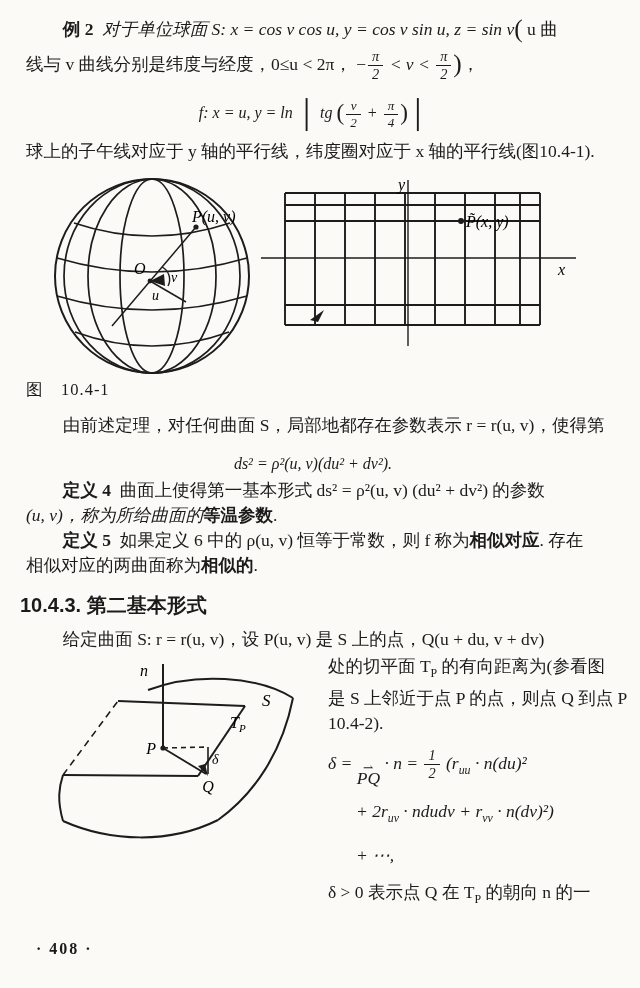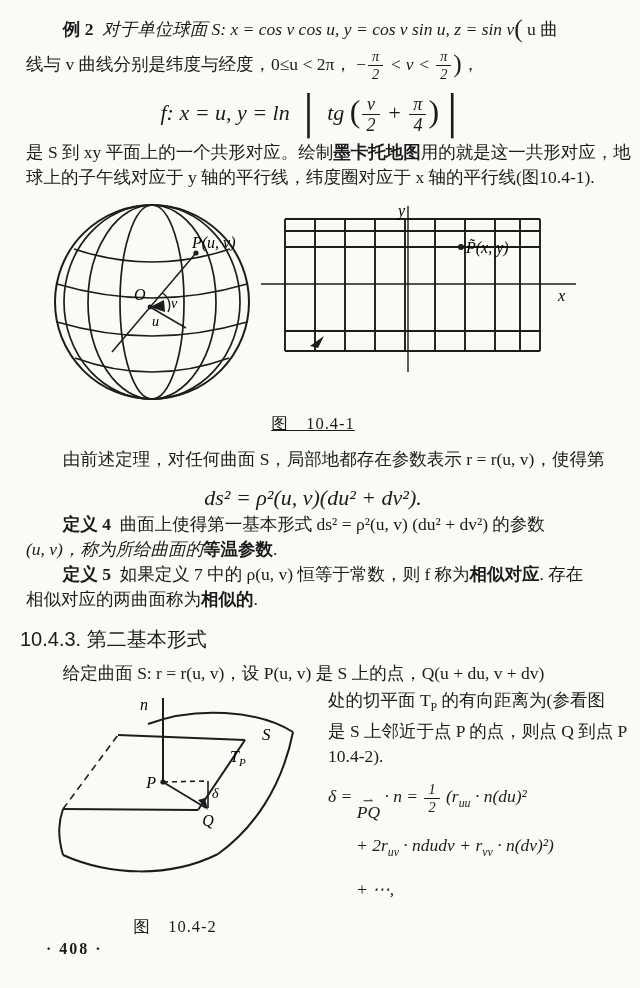--- a/index.html
+++ b/index.html
@@ -19,30 +19,30 @@
         line-height:1.05;font-size:0.82em;margin:0 2px;font-style:italic;}
   .frac .den{border-top:1.5px solid #1b1b1b;padding:1px 4px 0 4px;}
   .frac .num{padding:0 4px 1px 4px;}
   .bar{font-size:1.7em;vertical-align:middle;font-style:normal;font-weight:200;}
   .bigp{font-size:1.45em;vertical-align:-2px;font-style:normal;}
   .vec{display:inline-flex;flex-direction:column;align-items:center;line-height:1;vertical-align:-3px;}
   .vec .arr{font-size:0.72em;margin-bottom:-4px;font-style:normal;}
   sub{font-size:68%;}
   .figrow{display:flex;align-items:flex-start;margin-top:10px;}
   .cap{font-size:16.5px;letter-spacing:1px;}
-  .cap1{text-align:center;margin-top:8px;text-decoration:underline;}
-  .fml{font-size:22px;}
-  .heading{font-size:20px;font-weight:normal;margin:14px 0 8px -6px;font-family:"Liberation Sans","DejaVu Sans",sans-serif;}
+  .cap1{text-align:left;margin-top:0px;}
+  .fml{font-size:16px;}
+  .heading{font-size:20px;font-weight:bold;margin:14px 0 8px -6px;font-family:"Liberation Sans","DejaVu Sans",sans-serif;}
   .cols{display:flex;margin-top:2px;}
   .colL{width:302px;flex:0 0 302px;}
   .colR{flex:1;}
   .dline{margin-left:0px;line-height:30px;}
   .dindent{margin-left:28px;margin-top:8px;}
   .cap2{text-align:center;width:270px;margin-left:14px;margin-top:8px;}
-  .footer{position:absolute;left:46px;bottom:14px;font-size:16px;font-weight:bold;letter-spacing:2px;}
+  .footer{position:absolute;left:36px;bottom:14px;font-size:16px;font-weight:bold;letter-spacing:2px;}
   svg text{font-family:"Liberation Serif","DejaVu Serif",serif;}
 </style>
 </head>
 <body>
 
 <div class="page">
 
   <div class="ln indent"><span class="b">例 2</span>&nbsp;&nbsp;<span class="m">对于单位球面 S: x = cos v cos u,  y = cos v sin u,  z = sin v</span><span class="bigp">(</span><span> u 曲</span></div>
   <div class="ln tall"><span>线与 v 曲线分别是纬度与经度，0≤u &lt; 2π， −</span><span class="frac">
         <span class="num">π</span>
@@ -53,21 +53,20 @@
       </span><span class="bigp">)</span><span>，</span></div>
 
   <div class="center tall fml" style="margin:6px 0 4px 0;"><span class="m">f:  x = u,  y = ln </span><span class="bar">│</span><span class="m"> tg </span><span class="bigp">(</span><span class="frac">
         <span class="num">v</span>
         <span class="den">2</span>
       </span><span class="m"> + </span><span class="frac">
         <span class="num">π</span>
         <span class="den">4</span>
       </span><span class="bigp">)</span><span class="bar">│</span></div>
 
-  <div class="ln"><span>是 S 到 xy 平面上的一个共形对应。绘制</span><span class="b">墨卡托地图</span><span>用的就是这一共形对应，地</span></div>
   <div class="ln">球上的子午线对应于 y 轴的平行线，纬度圈对应于 x 轴的平行线(图10.4-1).</div>
 
   <div class="figrow">
     <svg width="212" height="205" viewBox="0 0 212 205" style="margin-left:20px;flex:0 0 212px;">
       <g stroke="#1c1c1c" fill="none" stroke-width="2">
         <circle cx="106" cy="102" r="97"></circle>
         <ellipse cx="106" cy="102" rx="32" ry="97" stroke-width="1.7"></ellipse>
         <ellipse cx="106" cy="102" rx="64" ry="97" stroke-width="1.7"></ellipse>
         <ellipse cx="106" cy="102" rx="88" ry="97" stroke-width="1.7"></ellipse>
         <path d="M28,49 Q106,75 184,49" stroke-width="1.7"></path>
@@ -116,21 +115,21 @@
     </svg>
   </div>
   <div class="cap cap1">图　10.4-1</div>
 
   <div class="ln indent" style="margin-top:12px;">由前述定理，对任何曲面 S，局部地都存在参数表示 r = r(u, v)，使得第</div>
   <div class="center m fml" style="line-height:28px;margin-top:12px;">ds² = ρ²(u, v)(du² + dv²).</div>
 
   <div class="ln indent"><span class="b">定义 4</span>&nbsp;&nbsp;<span>曲面上使得第一基本形式  ds² = ρ²(u, v) (du² + dv²)  的参数</span></div>
   <div class="ln"><span class="m">(u, v)，称为所给曲面的</span><span class="b">等温参数</span><span>.</span></div>
 
-  <div class="ln indent"><span class="b">定义 5</span>&nbsp;&nbsp;<span>如果定义 7 中的 ρ(u, v) 恒等于常数，则 f 称为</span><span class="b">相似对应</span><span>. 存在</span></div>
+  <div class="ln indent"><span class="b">定义 5</span>&nbsp;&nbsp;<span>如果定义 6 中的 ρ(u, v) 恒等于常数，则 f 称为</span><span class="b">相似对应</span><span>. 存在</span></div>
   <div class="ln"><span>相似对应的两曲面称为</span><span class="b">相似的</span><span>.</span></div>
 
   <div class="heading">10.4.3. 第二基本形式</div>
 
   <div class="ln indent">给定曲面 S: r = r(u, v)，设 P(u, v) 是 S 上的点，Q(u + du, v + dv)</div>
 
   <div class="cols">
     <div class="colL">
       <svg width="270" height="212" viewBox="0 0 270 212" style="margin-left:14px;margin-top:4px;">
         <g stroke="#1c1c1c" fill="none" stroke-width="2">
@@ -149,32 +148,32 @@
         </g>
         <circle cx="123" cy="90" r="2.6" fill="#1c1c1c"></circle>
         <path d="M168,118 L158,108 L165,106 Z" fill="#1c1c1c"></path>
         <text x="108" y="18" font-size="16" font-style="italic" text-anchor="end">n</text>
         <text x="190" y="70" font-size="16" font-style="italic"><tspan>T</tspan><tspan dy="4" font-size="11">P</tspan></text>
         <text x="222" y="48" font-size="17" font-style="italic">S</text>
         <text x="116" y="96" font-size="16" font-style="italic" text-anchor="end">P</text>
         <text x="172" y="106" font-size="14" font-style="italic">δ</text>
         <text x="168" y="134" font-size="16" font-style="italic" text-anchor="middle">Q</text>
       </svg>
-      <div class="cap cap2">图　10.4-2</div>
     </div>
     <div class="colR">
       <div class="ln"><span>处的切平面 T</span><sub>P</sub><span> 的有向距离为(参看图</span></div>
       <div class="ln">是 S 上邻近于点 P 的点，则点 Q 到点 P</div>
       <div class="ln">10.4-2).</div>
       <div class="ln m dline" style="margin-top:12px;"><span>δ = </span><span class="vec">
             <span class="arr">⇀</span>
             <span>PQ</span>
           </span><span> · n = </span><span class="frac">
             <span class="num">1</span>
             <span class="den">2</span>
           </span><span> (r</span><sub>uu</sub><span> · n(du)²</span></div>
       <div class="ln m dline dindent"><span>+ 2r</span><sub>uv</sub><span> · ndudv + r</span><sub>vv</sub><span> · n(dv)²)</span></div>
       <div class="ln m dline dindent">+ ⋯,</div>
+      <div class="ln" style="margin-top:10px;"><span>δ &gt; 0 表示点 Q 在 T</span><sub>P</sub><span> 的朝向 n 的一</span></div>
     </div>
   </div>
 
   <div class="footer">· 408 ·</div>
 </div>
 
 </body></html>

